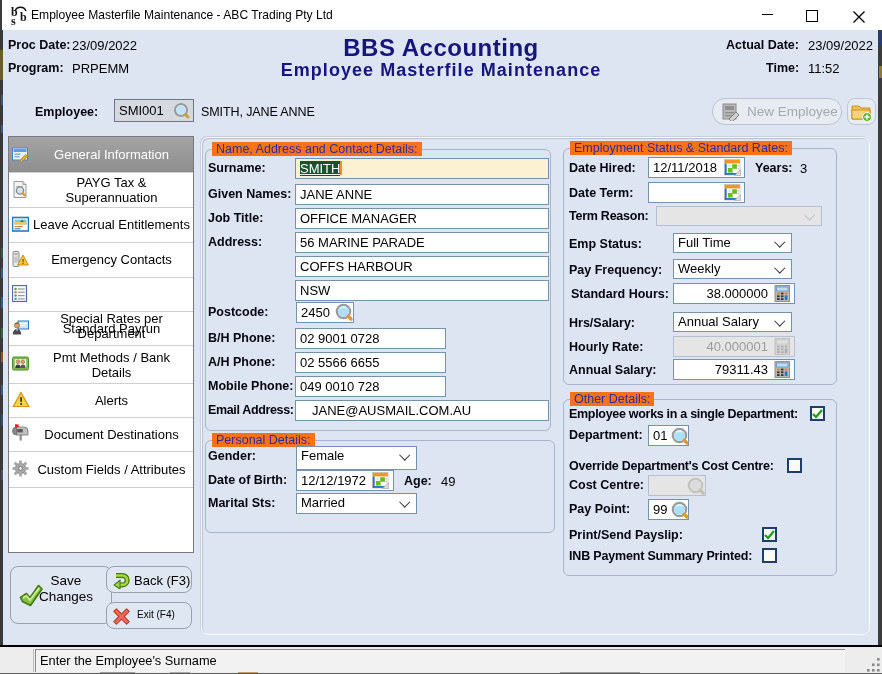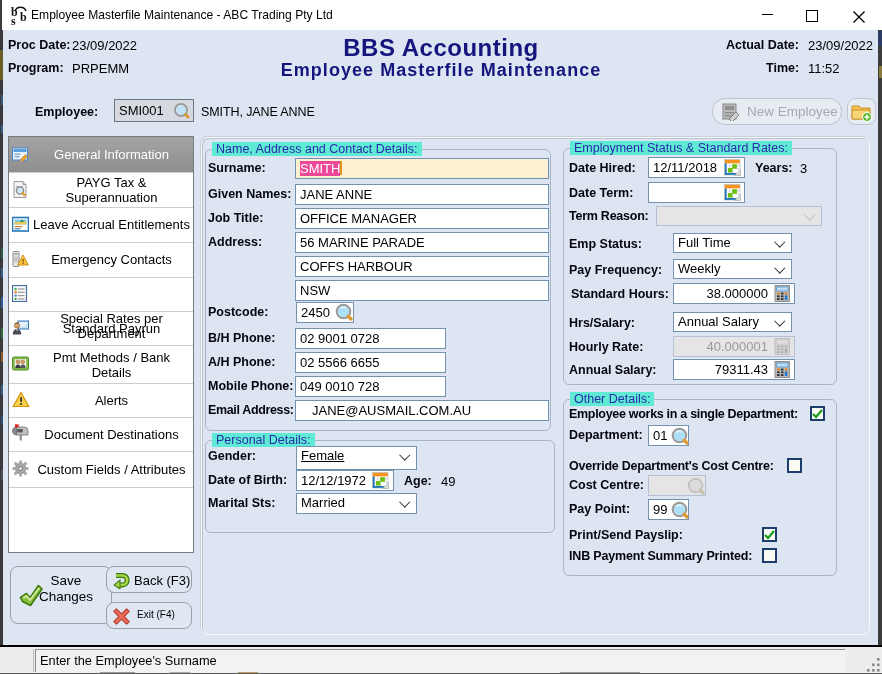--- a/index.html
+++ b/index.html
@@ -4,21 +4,21 @@
 <style>
 html,body{margin:0;padding:0;width:882px;height:674px;overflow:hidden;}
 body{font-family:"Liberation Sans",sans-serif;position:relative;background:#dce5f1;}
 .abs{position:absolute;}
 .b{font-weight:bold;}
 .lbl{position:absolute;font-weight:bold;font-size:12.5px;color:#05050f;white-space:nowrap;}
 .val{position:absolute;font-size:13px;color:#000;white-space:nowrap;}
 .inp{position:absolute;background:#fff;border:1px solid #7292b0;font-size:13px;color:#000;line-height:19px;padding:0 0 0 4px;white-space:nowrap;box-sizing:border-box;}
 .dis{background:#e5e5e5;color:#9b9b9b;border-color:#b5c1d2;}
 .grp{position:absolute;border:1px solid #a9b6ca;border-radius:6px;}
-.leg{position:absolute;background:#5eead4;color:#2b2baa;font-size:12.5px;padding:0 4px;white-space:nowrap;}
+.leg{position:absolute;background:#f97316;color:#2b2baa;font-size:12.5px;padding:0 4px;white-space:nowrap;}
 .combo{position:absolute;background:#fff;border:1px solid #7292b0;font-size:13px;color:#000;line-height:18px;padding:0 0 0 4px;box-sizing:border-box;}
 .combo::after{content:"";position:absolute;right:8px;top:4px;width:6.5px;height:6.5px;border-right:1.6px solid #333;border-bottom:1.6px solid #333;transform:rotate(45deg);}
 .combo.dis::after{border-color:#b9c2ce;}
 .combo.dis{background:#e5e5e5;border-color:#b5c1d2;}
 .cb{position:absolute;width:15px;height:15px;background:#fcfcf6;border:2px solid #1d3e6d;box-sizing:border-box;}
 .sbitem{position:absolute;left:9px;width:163px;padding-left:21px;color:#000;font-size:13px;text-align:center;line-height:15px;}
 .btn3{position:absolute;background:#dfe7f2;border:1px solid #9aa1ab;border-radius:8px;box-sizing:border-box;}
 </style>
 </head>
 <body>
@@ -224,21 +224,21 @@
     <path d="M3.4 0.8 L8.5 5.9 L13.6 0.8 L16.2 3.4 L11.1 8.5 L16.2 13.6 L13.6 16.2 L8.5 11.1 L3.4 16.2 L0.8 13.6 L5.9 8.5 L0.8 3.4 Z" fill="#ef6a5a" stroke="#b5422f" stroke-width="1.2" stroke-linejoin="round"></path>
   </svg>
   <div style="position:absolute;left:30px;top:6px;font-size:10px;white-space:nowrap;">Exit (F4)</div>
 </div>
 
 <div class="abs" style="left:201px;top:137px;width:669px;height:498px;border:1.5px solid #f8fafc;border-radius:7px;box-shadow:1px 1px 0 #b9c2ce inset, -1px -1px 0 #c6cfda;box-sizing:border-box;"></div>
 
 <div class="grp" style="left:205px;top:149px;width:344px;height:280px;"></div>
 <div class="leg" style="left:212px;top:142px;">Name, Address and Contact Details:</div>
 <div class="lbl" style="left:208px;top:161px;">Surname:</div>
-<div class="inp" style="left:295px;top:158px;width:254px;height:21px;background:#fcf2d2;"><span style="background:#ec4899;color:#fff;">SMITH</span><span style="display:inline-block;width:2px;height:14px;background:#e8921e;vertical-align:-2px;"></span></div>
+<div class="inp" style="left:295px;top:158px;width:254px;height:21px;background:#fcf2d2;"><span style="background:#14532d;color:#fff;text-decoration:underline;">SMITH</span><span style="display:inline-block;width:2px;height:14px;background:#e8921e;vertical-align:-2px;"></span></div>
 <div class="lbl" style="left:208px;top:187px;">Given Names:</div>
 <div class="inp" style="left:295px;top:184px;width:254px;height:21px;">JANE ANNE</div>
 <div class="lbl" style="left:208px;top:211px;">Job Title:</div>
 <div class="inp" style="left:295px;top:208px;width:254px;height:21px;">OFFICE MANAGER</div>
 <div class="lbl" style="left:208px;top:235px;">Address:</div>
 <div class="inp" style="left:295px;top:232px;width:254px;height:21px;">56 MARINE PARADE</div>
 <div class="inp" style="left:295px;top:256px;width:254px;height:21px;">COFFS HARBOUR</div>
 <div class="inp" style="left:295px;top:280px;width:254px;height:21px;">NSW</div>
 <div class="lbl" style="left:208px;top:305px;">Postcode:</div>
 <div class="inp" style="left:296px;top:302px;width:58px;height:21px;">2450</div>
@@ -253,21 +253,21 @@
 <div class="lbl" style="left:208px;top:355px;">A/H Phone:</div>
 <div class="inp" style="left:295px;top:352px;width:151px;height:21px;">02 5566 6655</div>
 <div class="lbl" style="left:208px;top:379px;">Mobile Phone:</div>
 <div class="inp" style="left:295px;top:376px;width:151px;height:21px;">049 0010 728</div>
 <div class="lbl" style="left:208px;top:403px;letter-spacing:-0.35px;">Email Address:</div>
 <div class="inp" style="left:295px;top:400px;width:254px;height:21px;padding-left:16px;">JANE@AUSMAIL.COM.AU</div>
 
 <div class="grp" style="left:205px;top:440px;width:348px;height:91px;"></div>
 <div class="leg" style="left:212px;top:433px;">Personal Details:</div>
 <div class="lbl" style="left:208px;top:449px;">Gender:</div>
-<div class="combo" style="left:296px;top:446px;width:121px;height:24px;text-decoration:underline;">Female</div>
+<div class="combo" style="left:296px;top:446px;width:121px;height:24px;">Female</div>
 <div class="lbl" style="left:208px;top:473px;">Date of Birth:</div>
 <div class="inp" style="left:296px;top:470px;width:98px;height:21px;">12/12/1972</div>
 <svg width="17" height="17" viewBox="0 0 17 17" style="position:absolute;left:372px;top:472px;">
 <rect x="0.5" y="0.5" width="15.5" height="15.5" fill="#fff" stroke="#c0c0c0" stroke-width="0.8"></rect>
 <rect x="0.8" y="0.8" width="15" height="3.6" fill="#f7941e"></rect>
 <rect x="0.8" y="4.4" width="1.9" height="11.4" fill="#2779b8"></rect>
 <rect x="0.8" y="14" width="12.4" height="1.9" fill="#2779b8"></rect>
 <g fill="#c4cde0">
       <rect x="4.6" y="6" width="1.7" height="1.7"></rect>
       <rect x="7.6" y="6" width="1.7" height="1.7"></rect>

